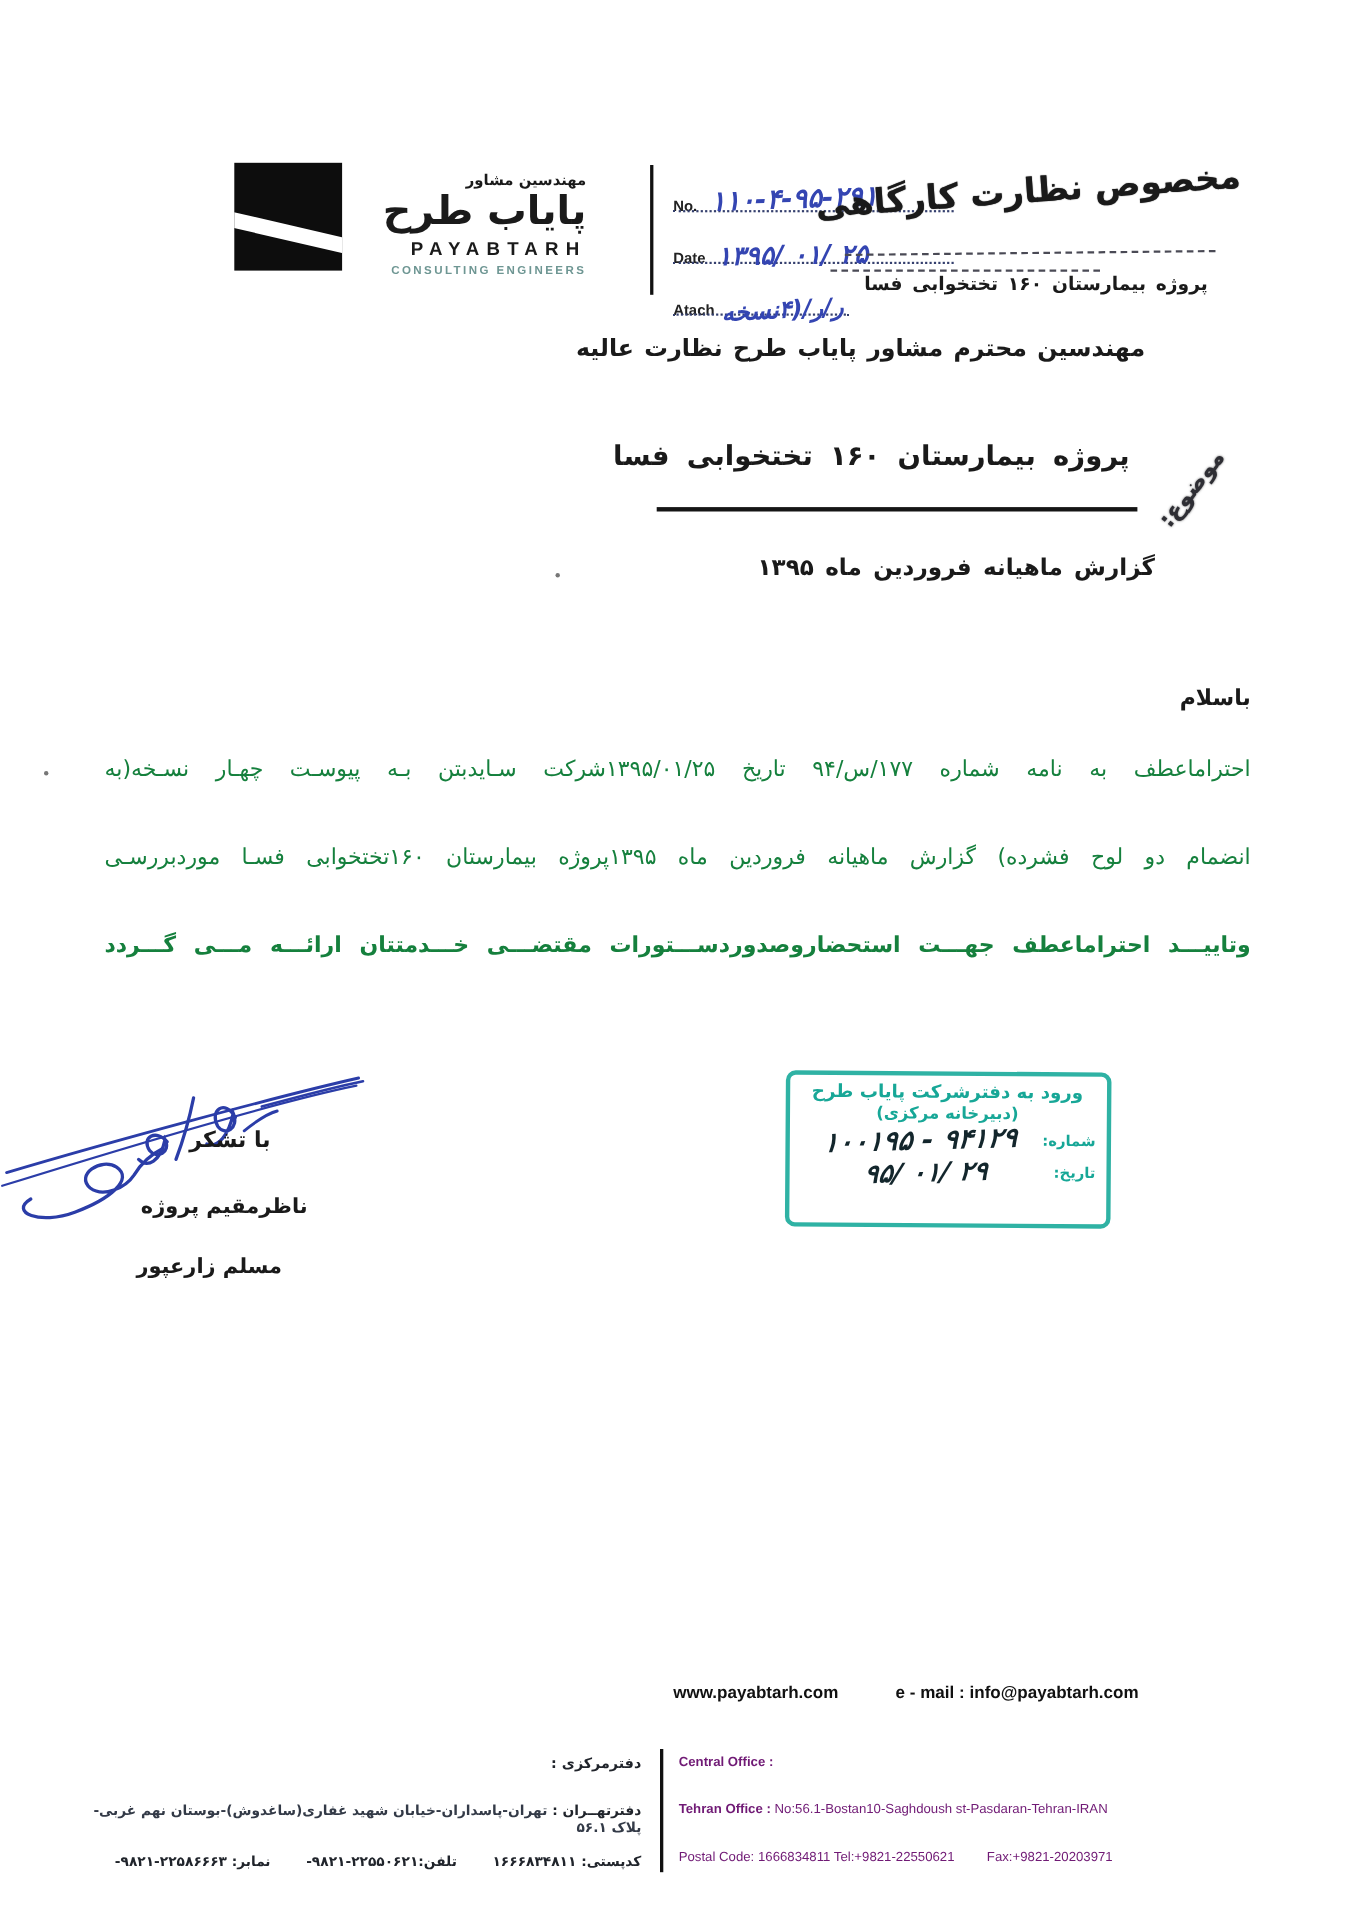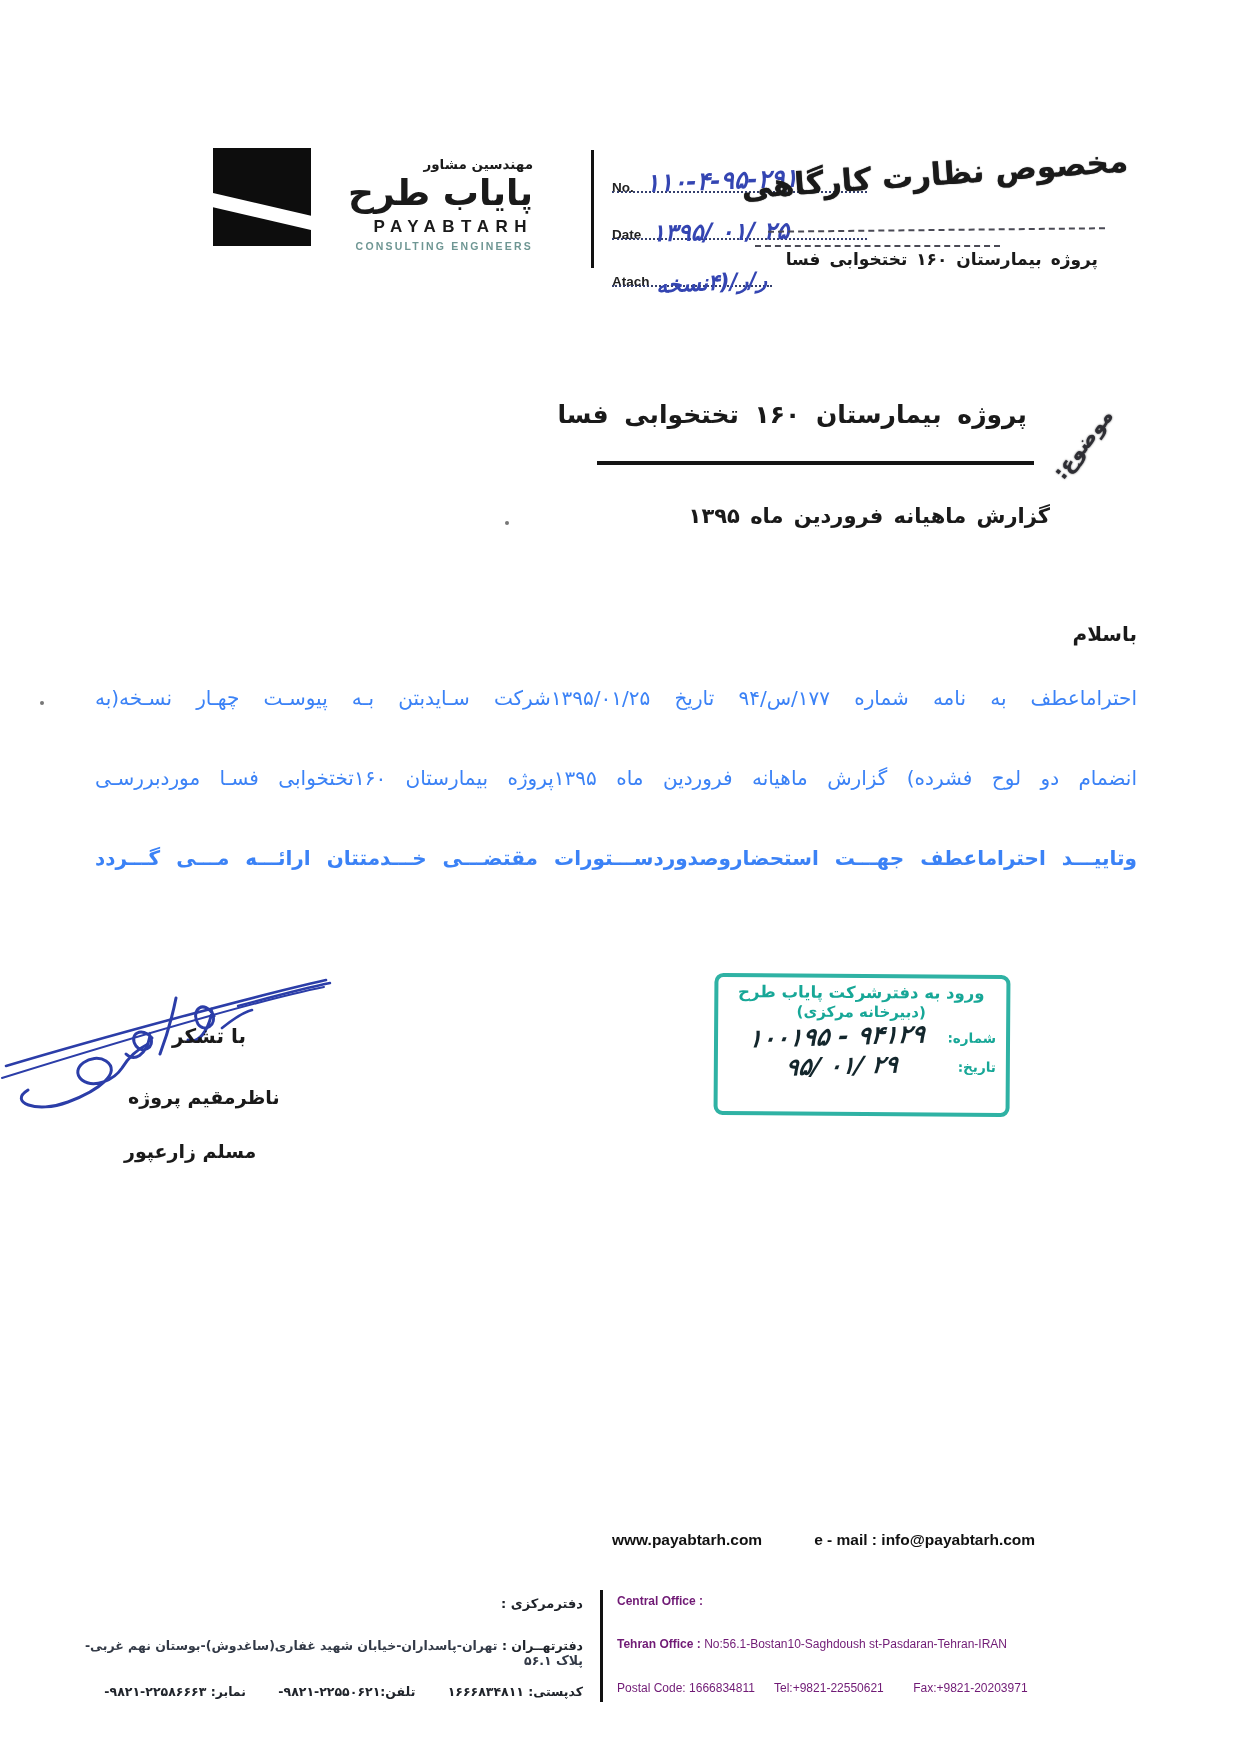--- a/index.html
+++ b/index.html
@@ -42,21 +42,21 @@
   
   .addressee{right:199px;top:305px;font-size:21.5px;font-weight:700;word-spacing:2px;}
   .project-title{right:213px;top:400px;font-size:25px;font-weight:700;word-spacing:7px;letter-spacing:.5px;}
   .title-underline{left:597px;top:461px;width:437px;height:3.5px;background:#151515;}
   .subject-label{left:1042px;top:432px;font-size:21px;font-weight:700;color:#2e2e34;transform:rotate(-52deg);
     text-shadow:0 0 2px #555;letter-spacing:1px;}
   .subject-line{right:190px;top:504px;font-size:21px;font-weight:700;word-spacing:3px;}
 
   
   .salutation{right:103px;top:622px;font-size:20px;font-weight:600;}
-  .body-line{left:95px;width:1042px;font-size:20px;direction:rtl;text-align:justify;text-align-last:justify;color:#3b82f6;}
+  .body-line{left:95px;width:1042px;font-size:20px;direction:rtl;text-align:justify;text-align-last:justify;color:#15803d;}
   .bl1{top:686px;}
   .bl2{top:766px;}
   .bl3{top:846px;font-weight:600;}
 
   
   .sig-svg{left:0;top:940px;}
   .thanks{left:172px;top:1024px;font-size:20px;font-weight:700;}
   .signer-role{left:128px;top:1086px;font-size:19px;font-weight:700;}
   .signer-name{left:124px;top:1140px;font-size:19px;font-weight:700;}
 
@@ -124,20 +124,21 @@
       <div class="field-line"></div>
       <span class="hand atach-value rtl">ر/ر/(۴نسخه</span>
     </div>
   </div>
 
   <div class="abs worksite-heading rtl">مخصوص نظارت کارگاهی</div>
   <div class="abs dash1"></div>
   <div class="abs dash2"></div>
   <div class="abs header-project rtl">پروژه بیمارستان ۱۶۰ تختخوابی فسا</div>
 
+  <div class="abs addressee rtl">مهندسین محترم مشاور پایاب طرح نظارت عالیه</div>
 
   <div class="abs project-title rtl">پروژه بیمارستان ۱۶۰ تختخوابی فسا</div>
   <div class="abs title-underline"></div>
   <div class="abs subject-label rtl">موضوع:</div>
   <div class="abs subject-line rtl">گزارش ماهیانه فروردین ماه ۱۳۹۵</div>
 
   <div class="abs salutation rtl">باسلام</div>
   <div class="abs body-line bl1">احتراماعطف به نامه شماره ۱۷۷/س/۹۴ تاریخ ۱۳۹۵/۰۱/۲۵شرکت سـایدبتن بـه پیوسـت چهـار نسـخه(به</div>
   <div class="abs body-line bl2">انضمام دو لوح فشرده) گزارش ماهیانه فروردین ماه ۱۳۹۵پروژه بیمارستان ۱۶۰تختخوابی فسـا موردبررسـی</div>
   <div class="abs body-line bl3">وتاییـــد احتراماعطف جهـــت استحضاروصدوردســـتورات مقتضـــی خـــدمتتان ارائـــه مـــی گـــردد</div>
@@ -183,21 +184,21 @@
   <div class="abs footer-divider"></div>
 
   <div class="abs f-en fe1">
     <b>Central Office :</b>
   </div>
   <div class="abs f-en fe2">
     <b>Tehran Office :</b>
     <span>No:56.1-Bostan10-Saghdoush st-Pasdaran-Tehran-IRAN</span>
   </div>
   <div class="abs f-en fe3">
-    <span style="margin-right:16px">Postal Code:  1666834811</span>
+    <span style="margin-right:0">Postal Code:  1666834811</span>
     <span>Tel:+9821-22550621</span>
     <span>Fax:+9821-20203971</span>
   </div>
 
   <div class="abs f-fa ff1">
     <span>دفترمرکزی :</span>
   </div>
   <div class="abs f-fa ff2">
     <span>دفترتهــران :</span>
     <span class="addr">تهران-پاسداران-خیابان شهید غفاری(ساغدوش)-بوستان نهم غربی-پلاک ۵۶.۱</span>

